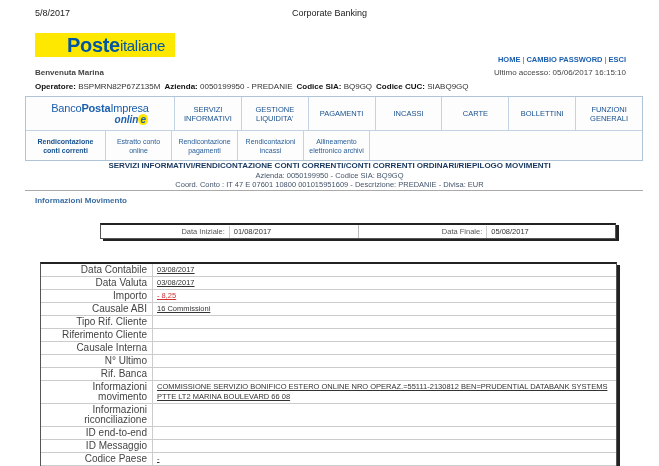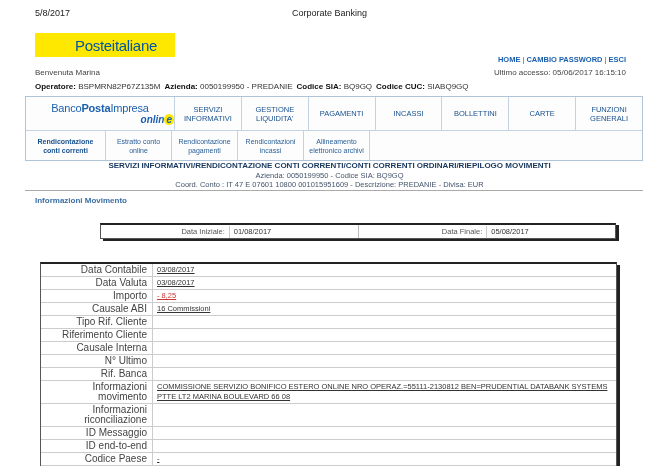--- a/index.html
+++ b/index.html
@@ -7,41 +7,41 @@
   body { font-family:"Liberation Sans", sans-serif; color:#333; }
   #page { position:relative; width:659px; height:466px; background:#fff; overflow:hidden; }
 
   
   .print-date { position:absolute; left:35px; top:8px; font-size:9px; color:#222; }
   .print-title { position:absolute; left:0; right:0; top:8px; text-align:center; font-size:9px; color:#222; }
 
   
   .poste-logo { position:absolute; left:35px; top:33px; width:140px; height:24px; background:#ffe800;
     display:flex; align-items:center; justify-content:center; padding-left:22px; }
-  .poste-logo .b { font-weight:normal; color:#0055a5; font-size:15px; letter-spacing:-0.3px; }
+  .poste-logo .b { font-weight:bold; color:#0055a5; font-size:20px; letter-spacing:-0.3px; }
   .poste-logo .r { color:#0055a5; font-size:15px; letter-spacing:-0.3px; }
 
   
   .top-links { position:absolute; right:33px; top:55px; font-size:7.5px; font-weight:bold; color:#1b5faf; }
   .top-links a { color:#1b5faf; text-decoration:none; }
   .top-links .sep { margin:0 2px; font-weight:normal; }
 
-  .greeting { position:absolute; left:35px; top:68px; font-size:8px; color:#444; }
+  .greeting { position:absolute; left:35px; top:68px; font-size:8px; color:#444;font-weight:bold; }
   .last-access { position:absolute; right:33px; top:68px; font-size:8px; color:#444; }
 
   .operator-line { position:absolute; left:35px; top:82px; font-size:8px; color:#333; display:flex; gap:4px; }
   .operator-line b { color:#111; }
 
   
   .nav { position:absolute; left:25px; top:96px; width:618px; border:1px solid #b0c4d8; background:#fdfdfd; }
   .nav-main { display:flex; align-items:stretch; min-height:33px; }
   .nav-logo-cell { width:148px; display:flex; flex-direction:column; align-items:center; justify-content:center; line-height:11px; }
   .nav-logo-top { font-size:11px; color:#1b5faf; letter-spacing:-0.2px; }
   .nav-logo-top .bold { font-weight:bold; }
-  .nav-logo-bottom { font-size:10px; color:#1b5faf; font-style:italic; font-weight:bold; align-self:flex-end; }
+  .nav-logo-bottom { font-size:10px; color:#1b5faf; font-style:italic; font-weight:bold; align-self:flex-end; margin-right:26px; }
   .nav-logo-bottom .e-circle { background:#ffe800; border-radius:50%; padding:0 2px; display:inline-block; }
   .nav-tab { flex:1; display:flex; align-items:center; justify-content:center; text-align:center;
     font-size:7.5px; color:#17508f; border-left:1px solid #c3d3e4; padding:2px 3px; line-height:9px; cursor:pointer; }
   .nav-sub { display:flex; align-items:stretch; min-height:30px; border-top:1px solid #c3d3e4; }
   .nav-subtab { width:66px; display:flex; align-items:center; justify-content:center; text-align:center;
     font-size:7px; color:#2a6099; border-right:1px solid #c3d3e4; padding:2px 3px; line-height:9px; cursor:pointer; }
   .nav-subtab:first-child { width:80px; }
   .nav-subtab.active { font-weight:bold; color:#17508f; }
   .nav-sub-filler { flex:1; }
 
@@ -104,22 +104,22 @@
   <div class="nav">
     <div class="nav-main">
       <div class="nav-logo-cell">
         <span class="nav-logo-top"><span>Banco</span><span class="bold">Posta</span><span>Impresa</span></span>
         <span class="nav-logo-bottom"><span>onlin</span><span class="e-circle">e</span></span>
       </div>
       <div class="nav-tab">SERVIZI INFORMATIVI</div>
       <div class="nav-tab">GESTIONE LIQUIDITA'</div>
       <div class="nav-tab">PAGAMENTI</div>
       <div class="nav-tab">INCASSI</div>
+      <div class="nav-tab">CARTE</div>
       <div class="nav-tab">BOLLETTINI</div>
-      <div class="nav-tab">CARTE</div>
       <div class="nav-tab">FUNZIONI GENERALI</div>
     </div>
     <div class="nav-sub">
       <div class="nav-subtab active">Rendicontazione conti correnti</div>
       <div class="nav-subtab">Estratto conto online</div>
       <div class="nav-subtab">Rendicontazione pagamenti</div>
       <div class="nav-subtab">Rendicontazioni incassi</div>
       <div class="nav-subtab">Allineamento elettronico archivi</div>
       <div class="nav-sub-filler"></div>
     </div>
@@ -184,25 +184,25 @@
       </div>
     <div class="mov-row">
         <div class="mov-label">Informazioni movimento</div>
         <div class="mov-value">COMMISSIONE SERVIZIO BONIFICO ESTERO ONLINE NRO OPERAZ.=55111-2130812 BEN=PRUDENTIAL DATABANK SYSTEMS PTTE LT2 MARINA BOULEVARD 66 08</div>
       </div>
     <div class="mov-row">
         <div class="mov-label">Informazioni riconciliazione</div>
         <div class="mov-value"></div>
       </div>
     <div class="mov-row">
+        <div class="mov-label">ID end-to-end</div>
+        <div class="mov-value"></div>
+      </div>
+    <div class="mov-row">
         <div class="mov-label">ID Messaggio</div>
-        <div class="mov-value"></div>
-      </div>
-    <div class="mov-row">
-        <div class="mov-label">ID end-to-end</div>
         <div class="mov-value"></div>
       </div>
     <div class="mov-row">
         <div class="mov-label">Codice Paese</div>
         <div class="mov-value">-</div>
       </div>
     <div class="back-row">
       <a class="back-link">
         <svg class="back-arrow" viewBox="0 0 16 10">
             <path d="M6 0 L0 5 L6 10 L6 6.6 L16 6.6 L16 3.4 L6 3.4 Z" fill="#2f86c8"></path>

